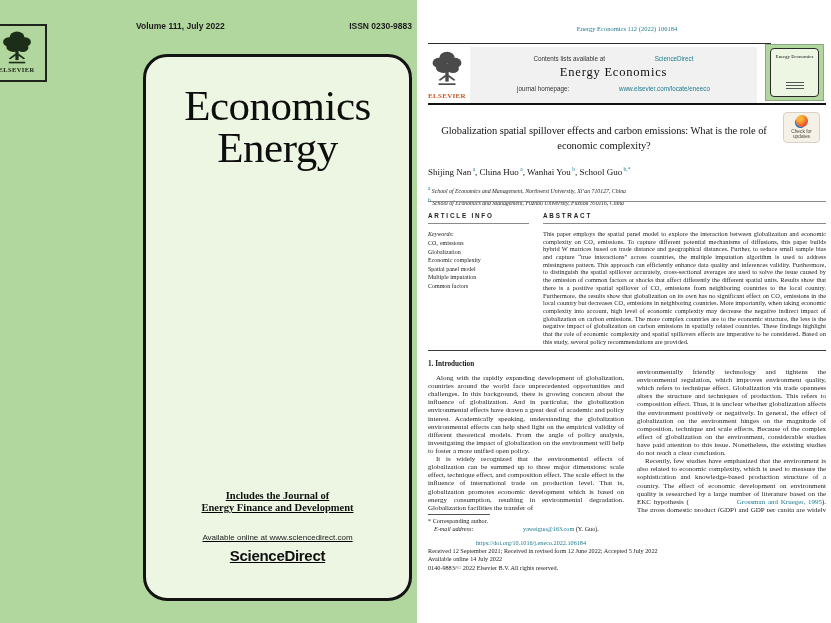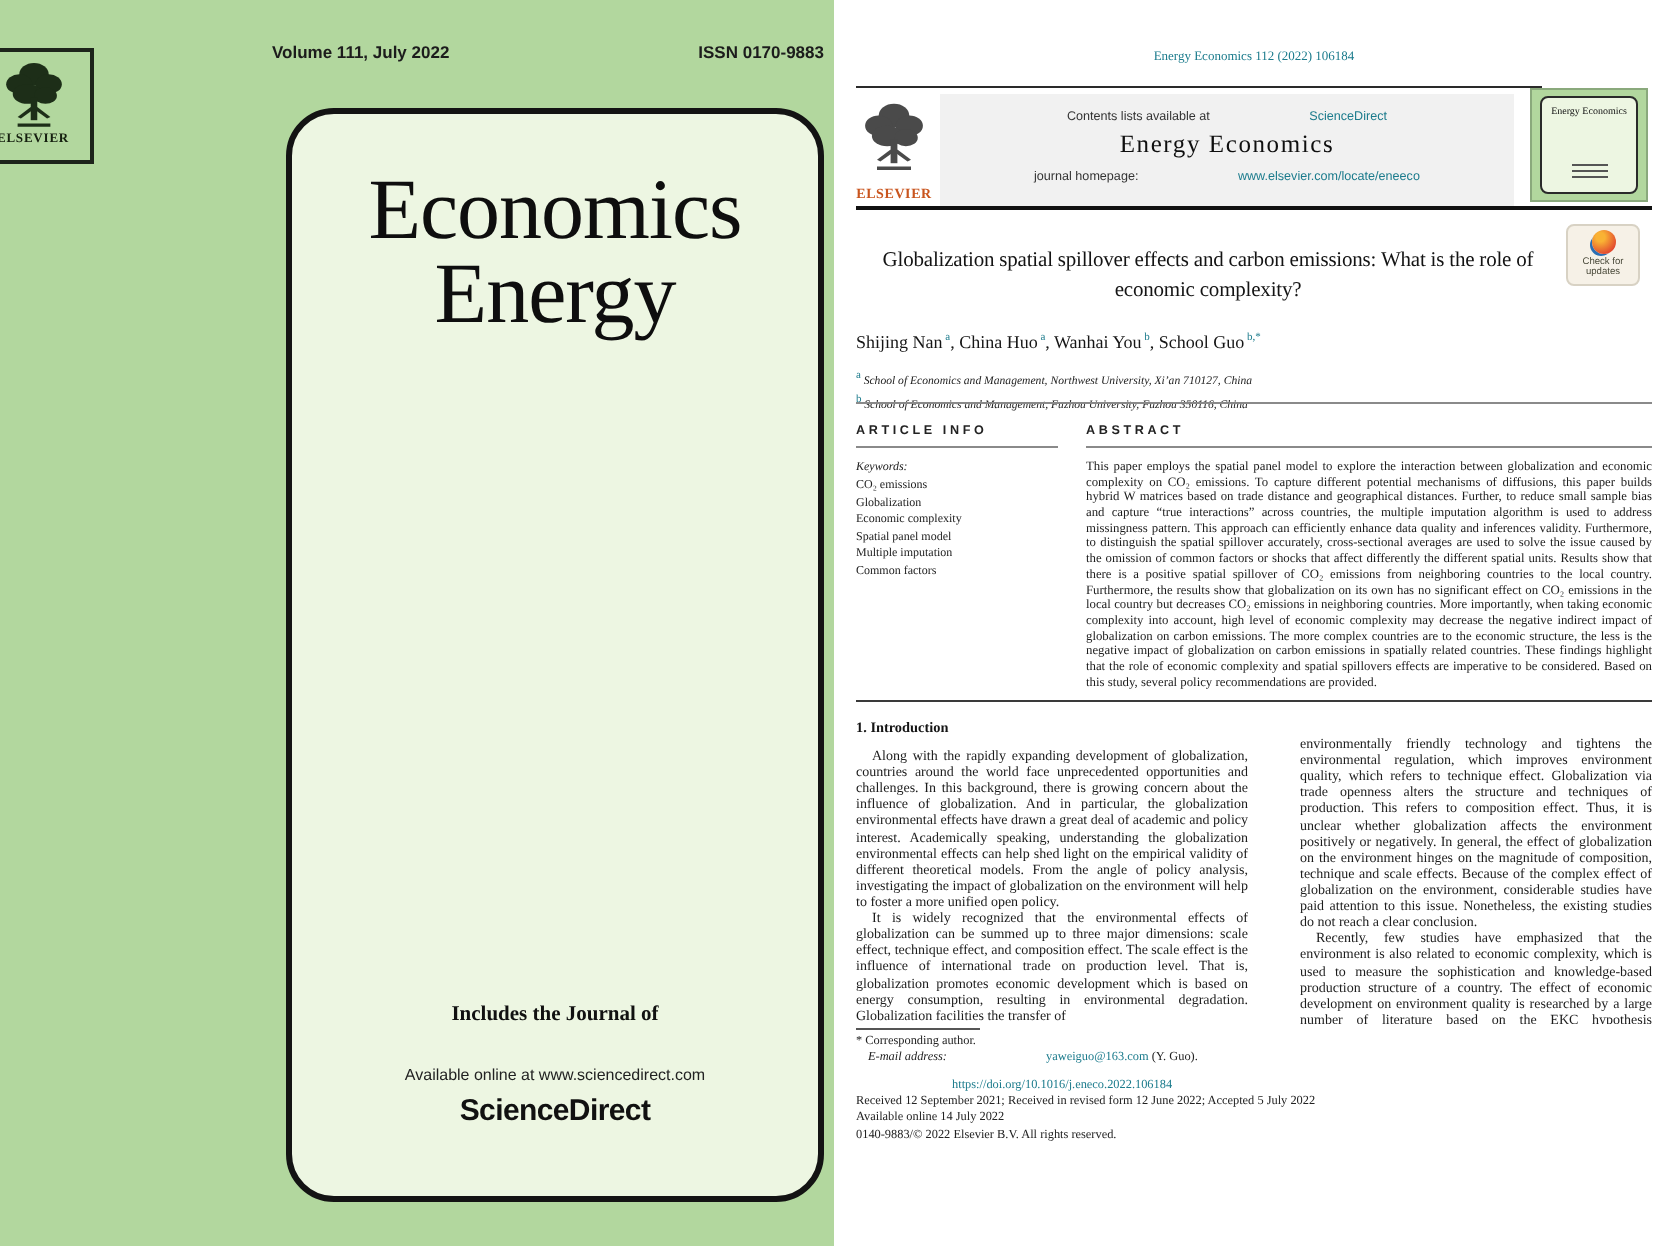--- a/index.html
+++ b/index.html
@@ -8,21 +8,21 @@
 
   
   .cover { position:absolute; left:0; top:0; width:417px; height:623px; background:#b2d79e; overflow:hidden; }
   .cover-logo-box { position:absolute; left:-14px; top:24px; width:61px; height:58px; border:2px solid #1d241b; padding-top:3px; text-align:center; }
   .cover-logo-box svg { display:block; margin:0 auto; }
   .cover-logo-text { font-size:6.5px; font-weight:bold; letter-spacing:0.4px; color:#15200f; margin-top:1px; }
   .cover-volume { position:absolute; left:136px; top:21px; font-family:"Liberation Sans",sans-serif; font-size:8.5px; font-weight:bold; color:#1c1c1c; }
   .cover-issn { position:absolute; right:5px; top:21px; font-family:"Liberation Sans",sans-serif; font-size:8.5px; font-weight:bold; color:#1c1c1c; }
   .cover-panel { position:absolute; left:143px; top:54px; width:269px; height:547px; background:#edf6e2; border:3px solid #131313; border-radius:24px; }
   .cover-title { margin-top:28px; text-align:center; font-size:43px; line-height:0.98; color:#0e0e0e; letter-spacing:-0.5px; }
-  .cover-bottom { position:absolute; left:0; right:0; bottom:34px; text-align:center; }
+  .cover-bottom { position:absolute; left:0; right:0; bottom:34px; text-align:center;text-decoration:underline; }
   .cover-inc { font-size:10.5px; font-weight:bold; line-height:1.2; color:#111; }
   .cover-avail { font-family:"Liberation Sans",sans-serif; font-size:8px; color:#222; margin-top:18px; }
   .cover-sd { font-family:"Liberation Sans",sans-serif; font-size:15px; font-weight:bold; letter-spacing:-0.3px; color:#111; margin-top:5px; }
 
   
   .page { position:absolute; left:417px; top:0; width:414px; height:623px; background:#fff; }
   .teal { color:#1b7b8c; }
   .jref { position:absolute; left:11px; top:25px; width:398px; text-align:center; font-size:6.5px; color:#1b7b8c; }
   .rule-top { position:absolute; left:11px; top:43px; width:343px; border-top:1px solid #2a2a2a; }
   .headbox { position:absolute; left:53px; top:47px; width:287px; height:56px; background:#f1f1f1; text-align:center; }
@@ -49,21 +49,21 @@
 
   .infoabs { position:absolute; left:11px; top:212px; width:398px; display:flex; gap:14px; }
   .info-col { width:101px; flex:none; }
   .abs-col { flex:1; }
   .col-head { font-family:"Liberation Sans",sans-serif; font-size:6.3px; font-weight:bold; letter-spacing:1.8px; color:#222; padding-bottom:4px; border-bottom:0.7px solid #8a8a8a; margin-bottom:6px; }
   .kw-label { font-size:6px; font-style:italic; color:#222; line-height:1.5; }
   .kw { font-size:6px; line-height:1.42; color:#222; }
   .abs-text { font-size:6.4px; line-height:1.2; text-align:justify; color:#1c1c1c; }
 
   .rule-mid { position:absolute; left:11px; top:350px; width:398px; border-top:1px solid #3a3a3a; }
-  .bodycols { position:absolute; left:11px; top:358px; width:398px; height:154px; display:flex; gap:26px; overflow:hidden; }
+  .bodycols { position:absolute; left:11px; top:358px; width:398px; height:154px; display:flex; gap:13px; overflow:hidden; }
   .bcol1 { width:196px; flex:none; }
   .bcol2 { flex:1; padding-top:10px; }
   .sec-head { font-size:7.2px; font-weight:bold; color:#151515; margin:2px 0 6px 0; }
   .bodycols p { font-size:7px; line-height:1.16; text-align:justify; text-indent:8px; color:#1c1c1c; }
 
   .fnote-rule { position:absolute; left:11px; top:514px; width:62px; border-top:0.6px solid #555; }
   .fnote { position:absolute; left:11px; top:517px; font-size:6.2px; line-height:1.3; color:#222; }
   .fnote .em { font-style:italic; }
   .footer { position:absolute; left:11px; top:539px; width:398px; font-size:6.2px; line-height:1.32; color:#222; }
   a { text-decoration:none;margin-left:48px; }
@@ -84,29 +84,30 @@
           <ellipse cx="27" cy="23" rx="7" ry="5"></ellipse>
           <rect x="18" y="24" width="4" height="14"></rect>
           <path d="M10 40 L30 40 L30 42 L10 42 Z"></path>
           <path d="M18 30 L10 36 L12 37 L19 32 Z"></path>
           <path d="M22 30 L30 36 L28 37 L21 32 Z"></path>
         </g>
       </svg>
       <div class="cover-logo-text">ELSEVIER</div>
     </div>
     <div class="cover-volume">Volume 111, July 2022</div>
-    <div class="cover-issn">ISSN 0170-9883</div>
+    <div class="cover-issn">ISSN 0230-9883</div>
 
     <div class="cover-panel">
       <div class="cover-title">
         <div>Economics</div>
         <div>Energy</div>
       </div>
       <div class="cover-bottom">
         <div class="cover-inc">Includes the Journal of</div>
+        <div class="cover-inc">Energy Finance and Development</div>
         <div class="cover-avail">Available online at www.sciencedirect.com</div>
         <div class="cover-sd">ScienceDirect</div>
       </div>
     </div>
   </div>
 
   <div class="page">
     <div class="jref">Energy Economics 112 (2022) 106184</div>
     <div class="rule-top"></div>
 

